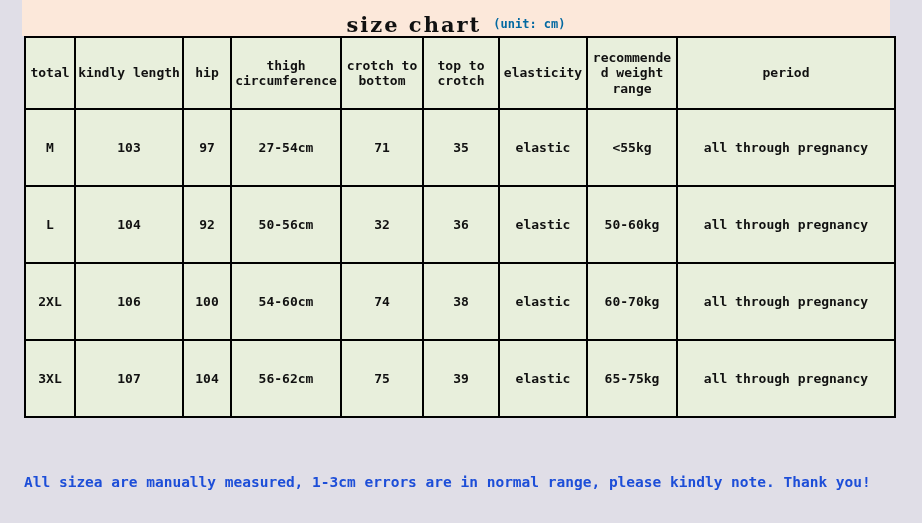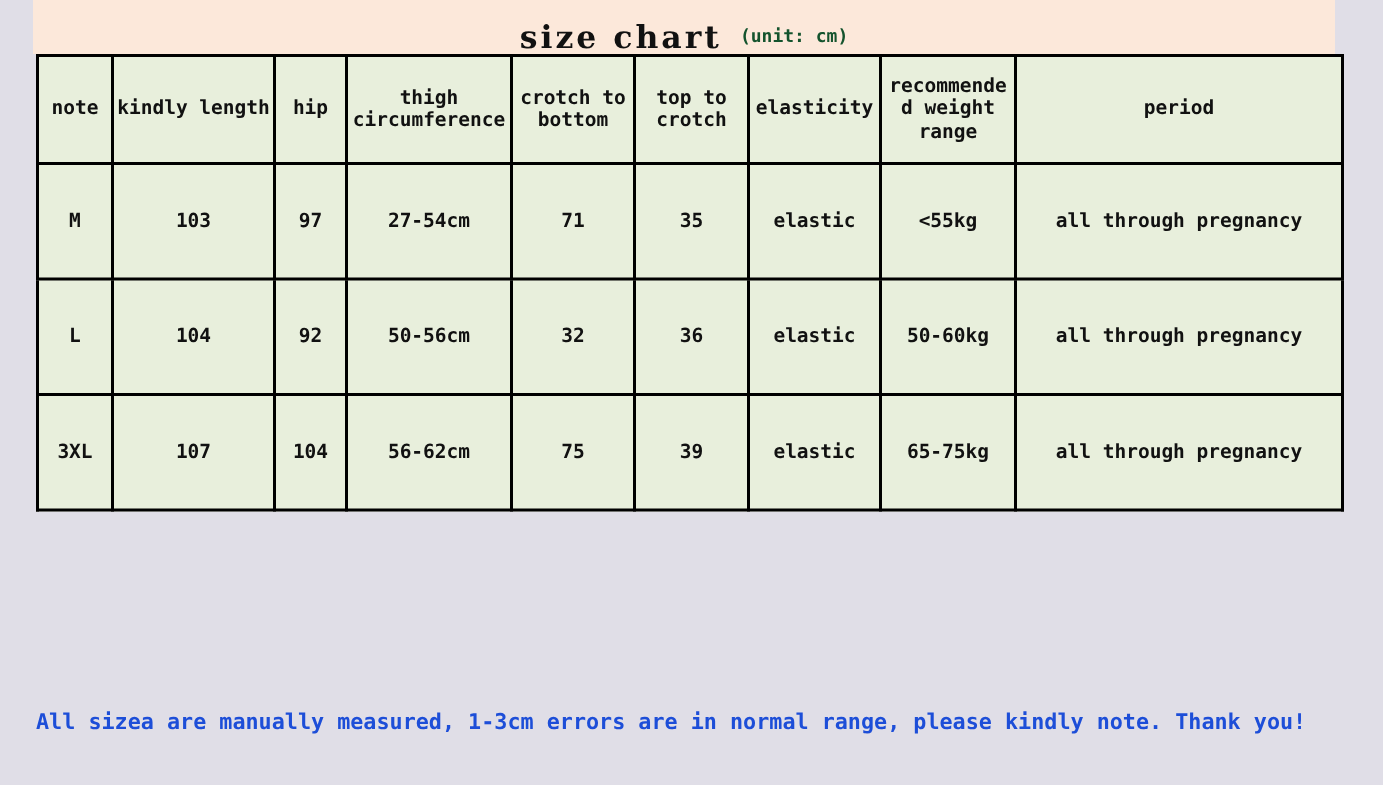--- a/index.html
+++ b/index.html
@@ -40,21 +40,21 @@
     font-weight: bold;
     font-size: 21px;
     letter-spacing: 2px;
     color: #111111;
     white-space: nowrap;
   }
   #chart-unit {
     font-family: "DejaVu Sans Mono", monospace;
     font-weight: bold;
     font-size: 12px;
-    color: #14532d;
+    color: #0369a1;
     white-space: nowrap;
   }
 
   
   #size-table {
     position: absolute;
     left: 24px;
     top: 36px;
     width: 870px;
     border-collapse: collapse;
@@ -125,21 +125,21 @@
     <col class="col-hip">
     <col class="col-thigh">
     <col class="col-crotch">
     <col class="col-toptc">
     <col class="col-elastic">
     <col class="col-weight">
     <col class="col-period">
   </colgroup>
   <thead>
     <tr>
-      <th>note</th>
+      <th>total</th>
       <th>kindly length</th>
       <th>hip</th>
       <th>thigh circumference</th>
       <th>crotch to bottom</th>
       <th>top to crotch</th>
       <th>elasticity</th>
       <th>recommended weight range</th>
       <th>period</th>
     </tr>
   </thead>
@@ -160,20 +160,31 @@
       <td>104</td>
       <td>92</td>
       <td>50-56cm</td>
       <td>32</td>
       <td>36</td>
       <td>elastic</td>
       <td>50-60kg</td>
       <td>all through pregnancy</td>
     </tr>
     <tr>
+      <td>2XL</td>
+      <td>106</td>
+      <td>100</td>
+      <td>54-60cm</td>
+      <td>74</td>
+      <td>38</td>
+      <td>elastic</td>
+      <td>60-70kg</td>
+      <td>all through pregnancy</td>
+    </tr>
+    <tr>
       <td>3XL</td>
       <td>107</td>
       <td>104</td>
       <td>56-62cm</td>
       <td>75</td>
       <td>39</td>
       <td>elastic</td>
       <td>65-75kg</td>
       <td>all through pregnancy</td>
     </tr>

